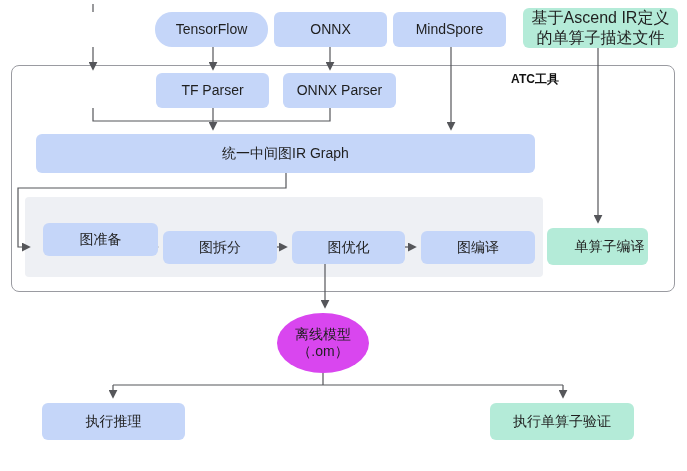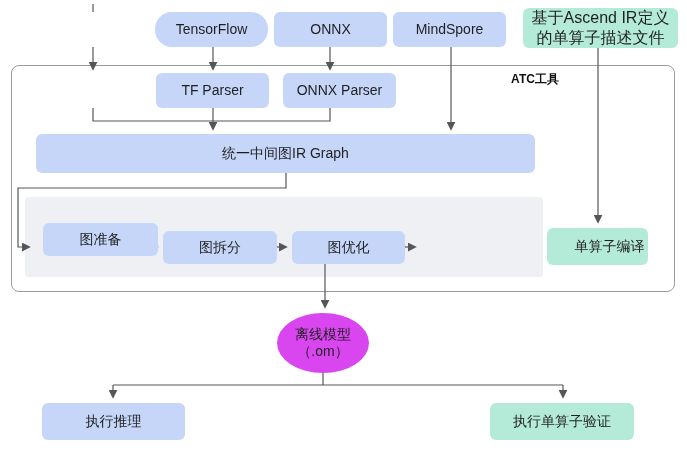--- a/index.html
+++ b/index.html
@@ -98,20 +98,23 @@
 
   <div class="node blue" style="left:35px;top:223px;width:115px;height:33px;margin-left:8px;">
     <span>图准备</span>
   </div>
   <div class="node blue" style="left:163px;top:231px;width:114px;height:33px;">
     <span>图拆分</span>
   </div>
   <div class="node blue" style="left:292px;top:231px;width:113px;height:33px;text-align:right;">
     <span>图优化</span>
   </div>
+  <div class="node blue" style="left:421px;top:231px;width:114px;height:33px;">
+    <span>图编译</span>
+  </div>
 
   <div class="node green" style="left:547px;top:228px;width:101px;height:37px;padding-left:24px;">
     <span>单算子编译</span>
   </div>
 
   <div class="node peach" style="left:277px;top:313px;width:92px;height:60px;">
     <span>离线模型</span>
     <span>（.om）</span>
   </div>
 

